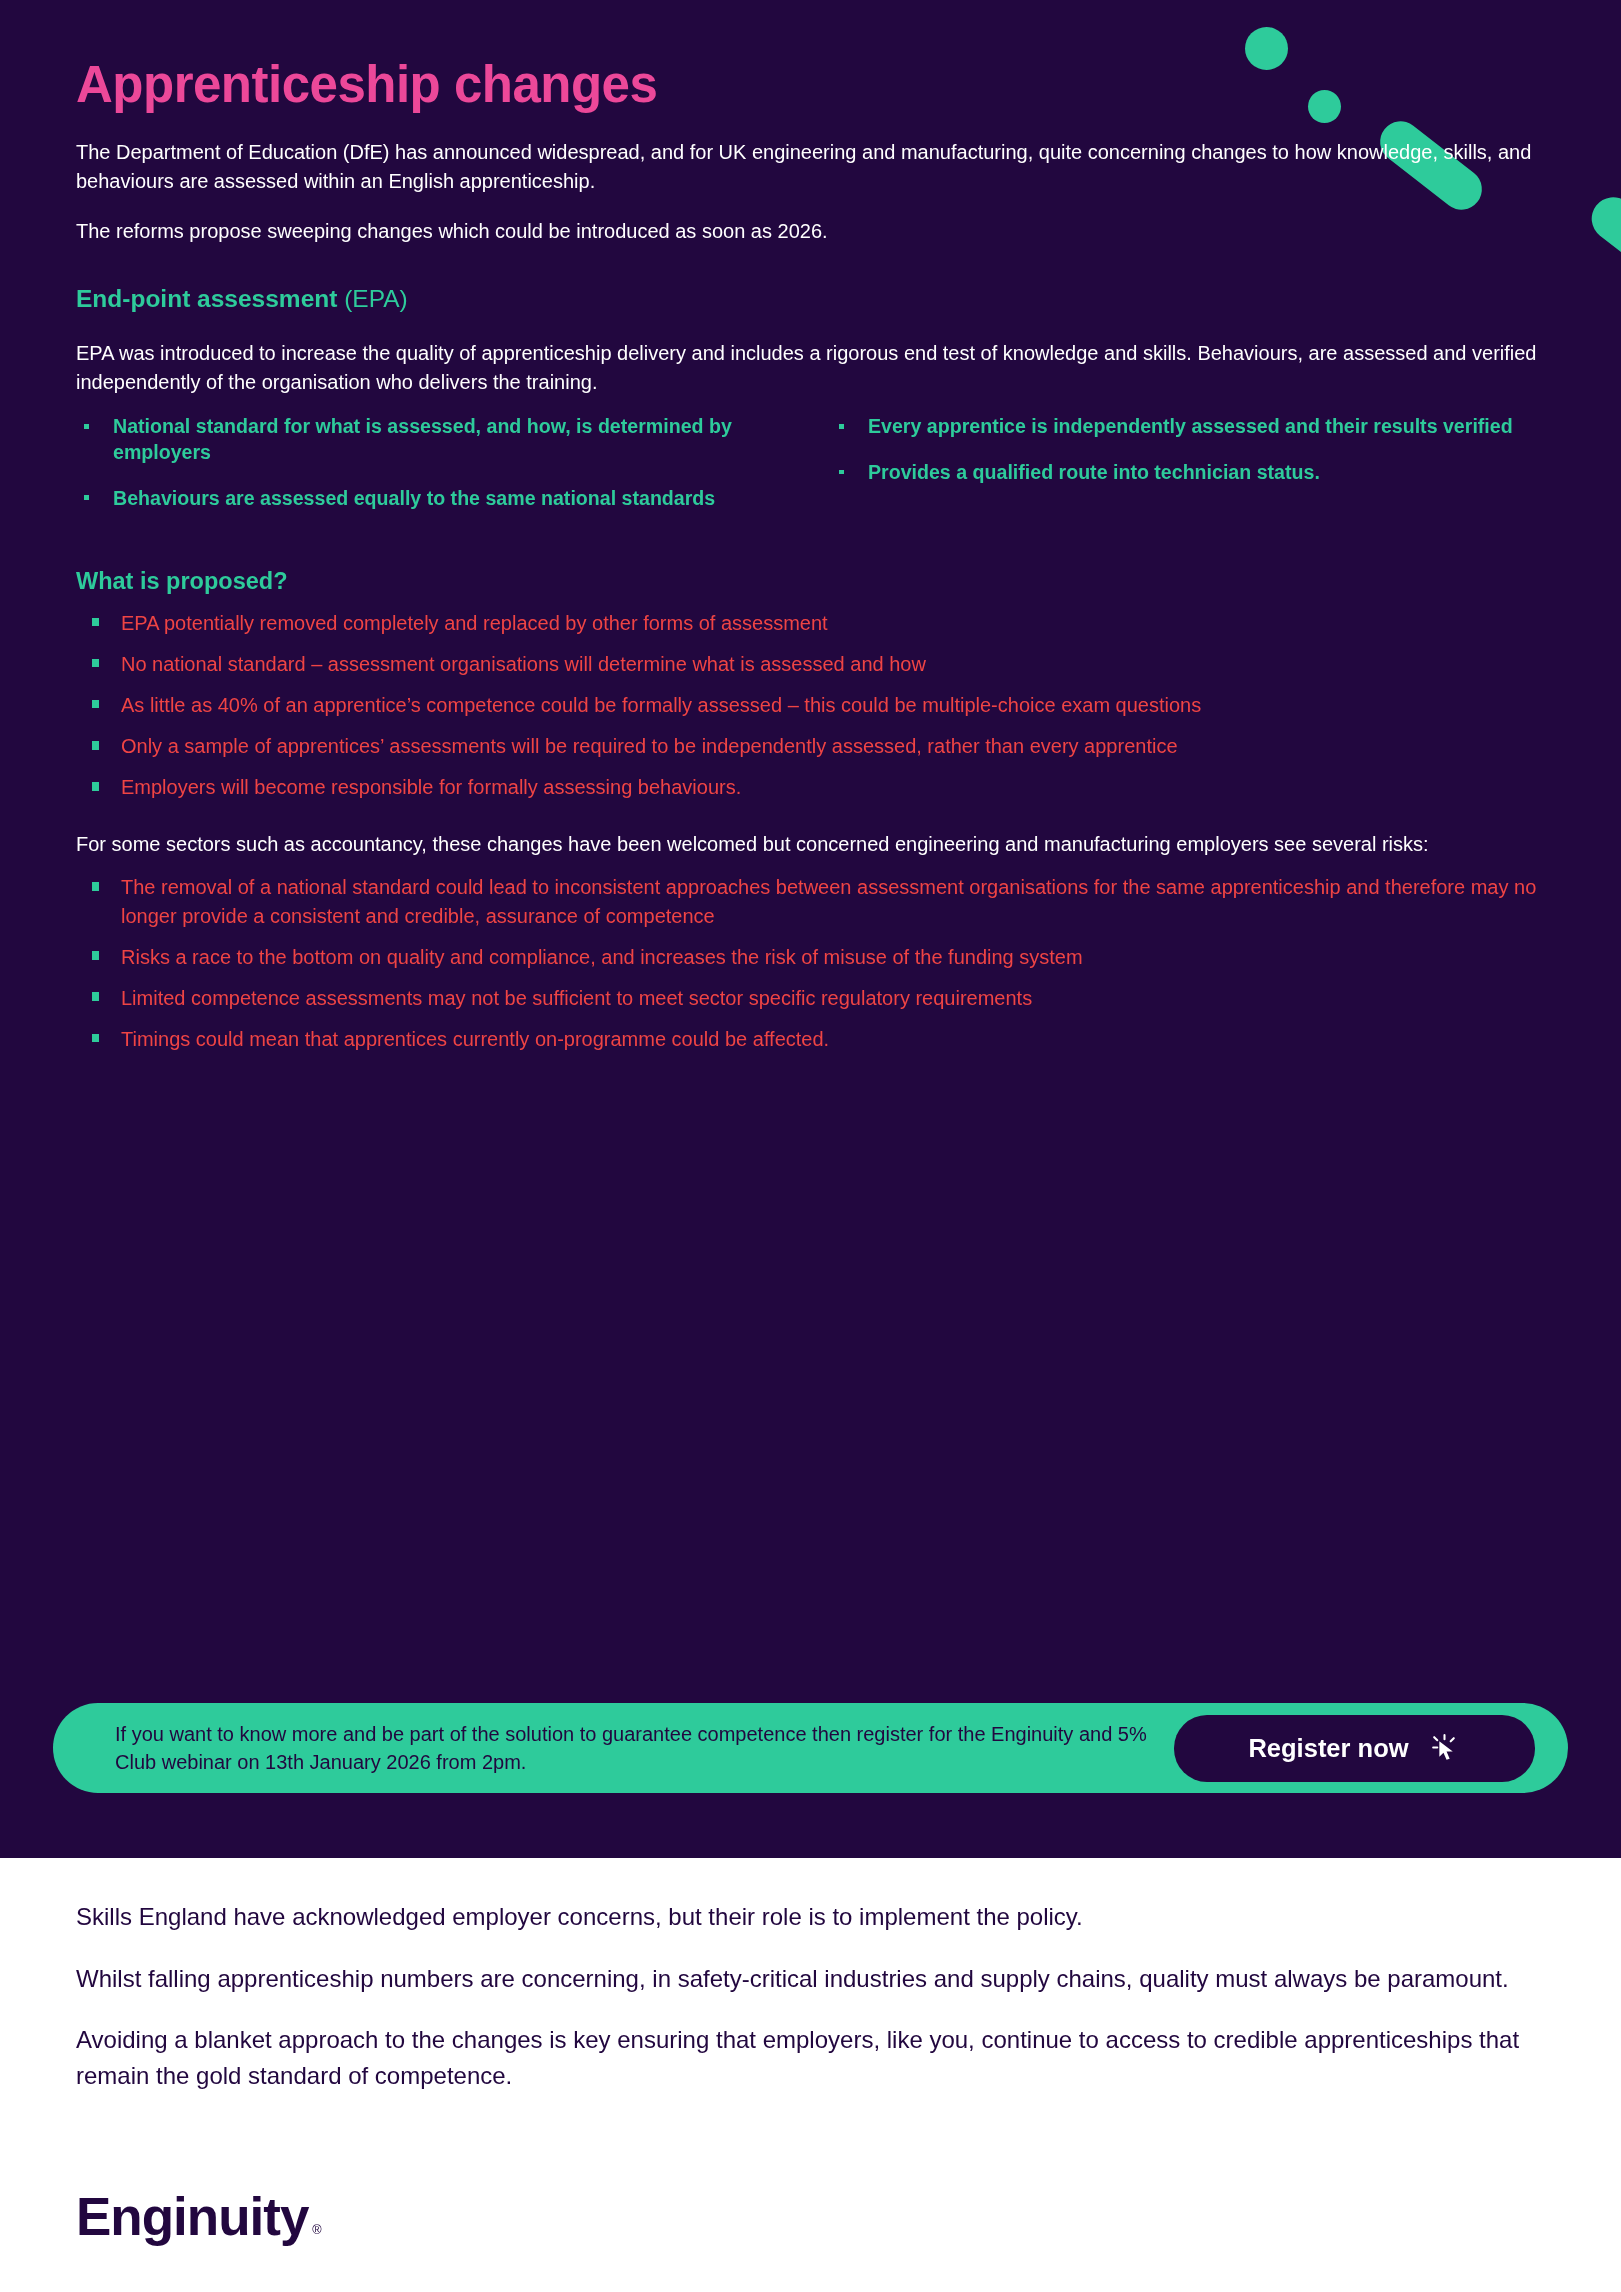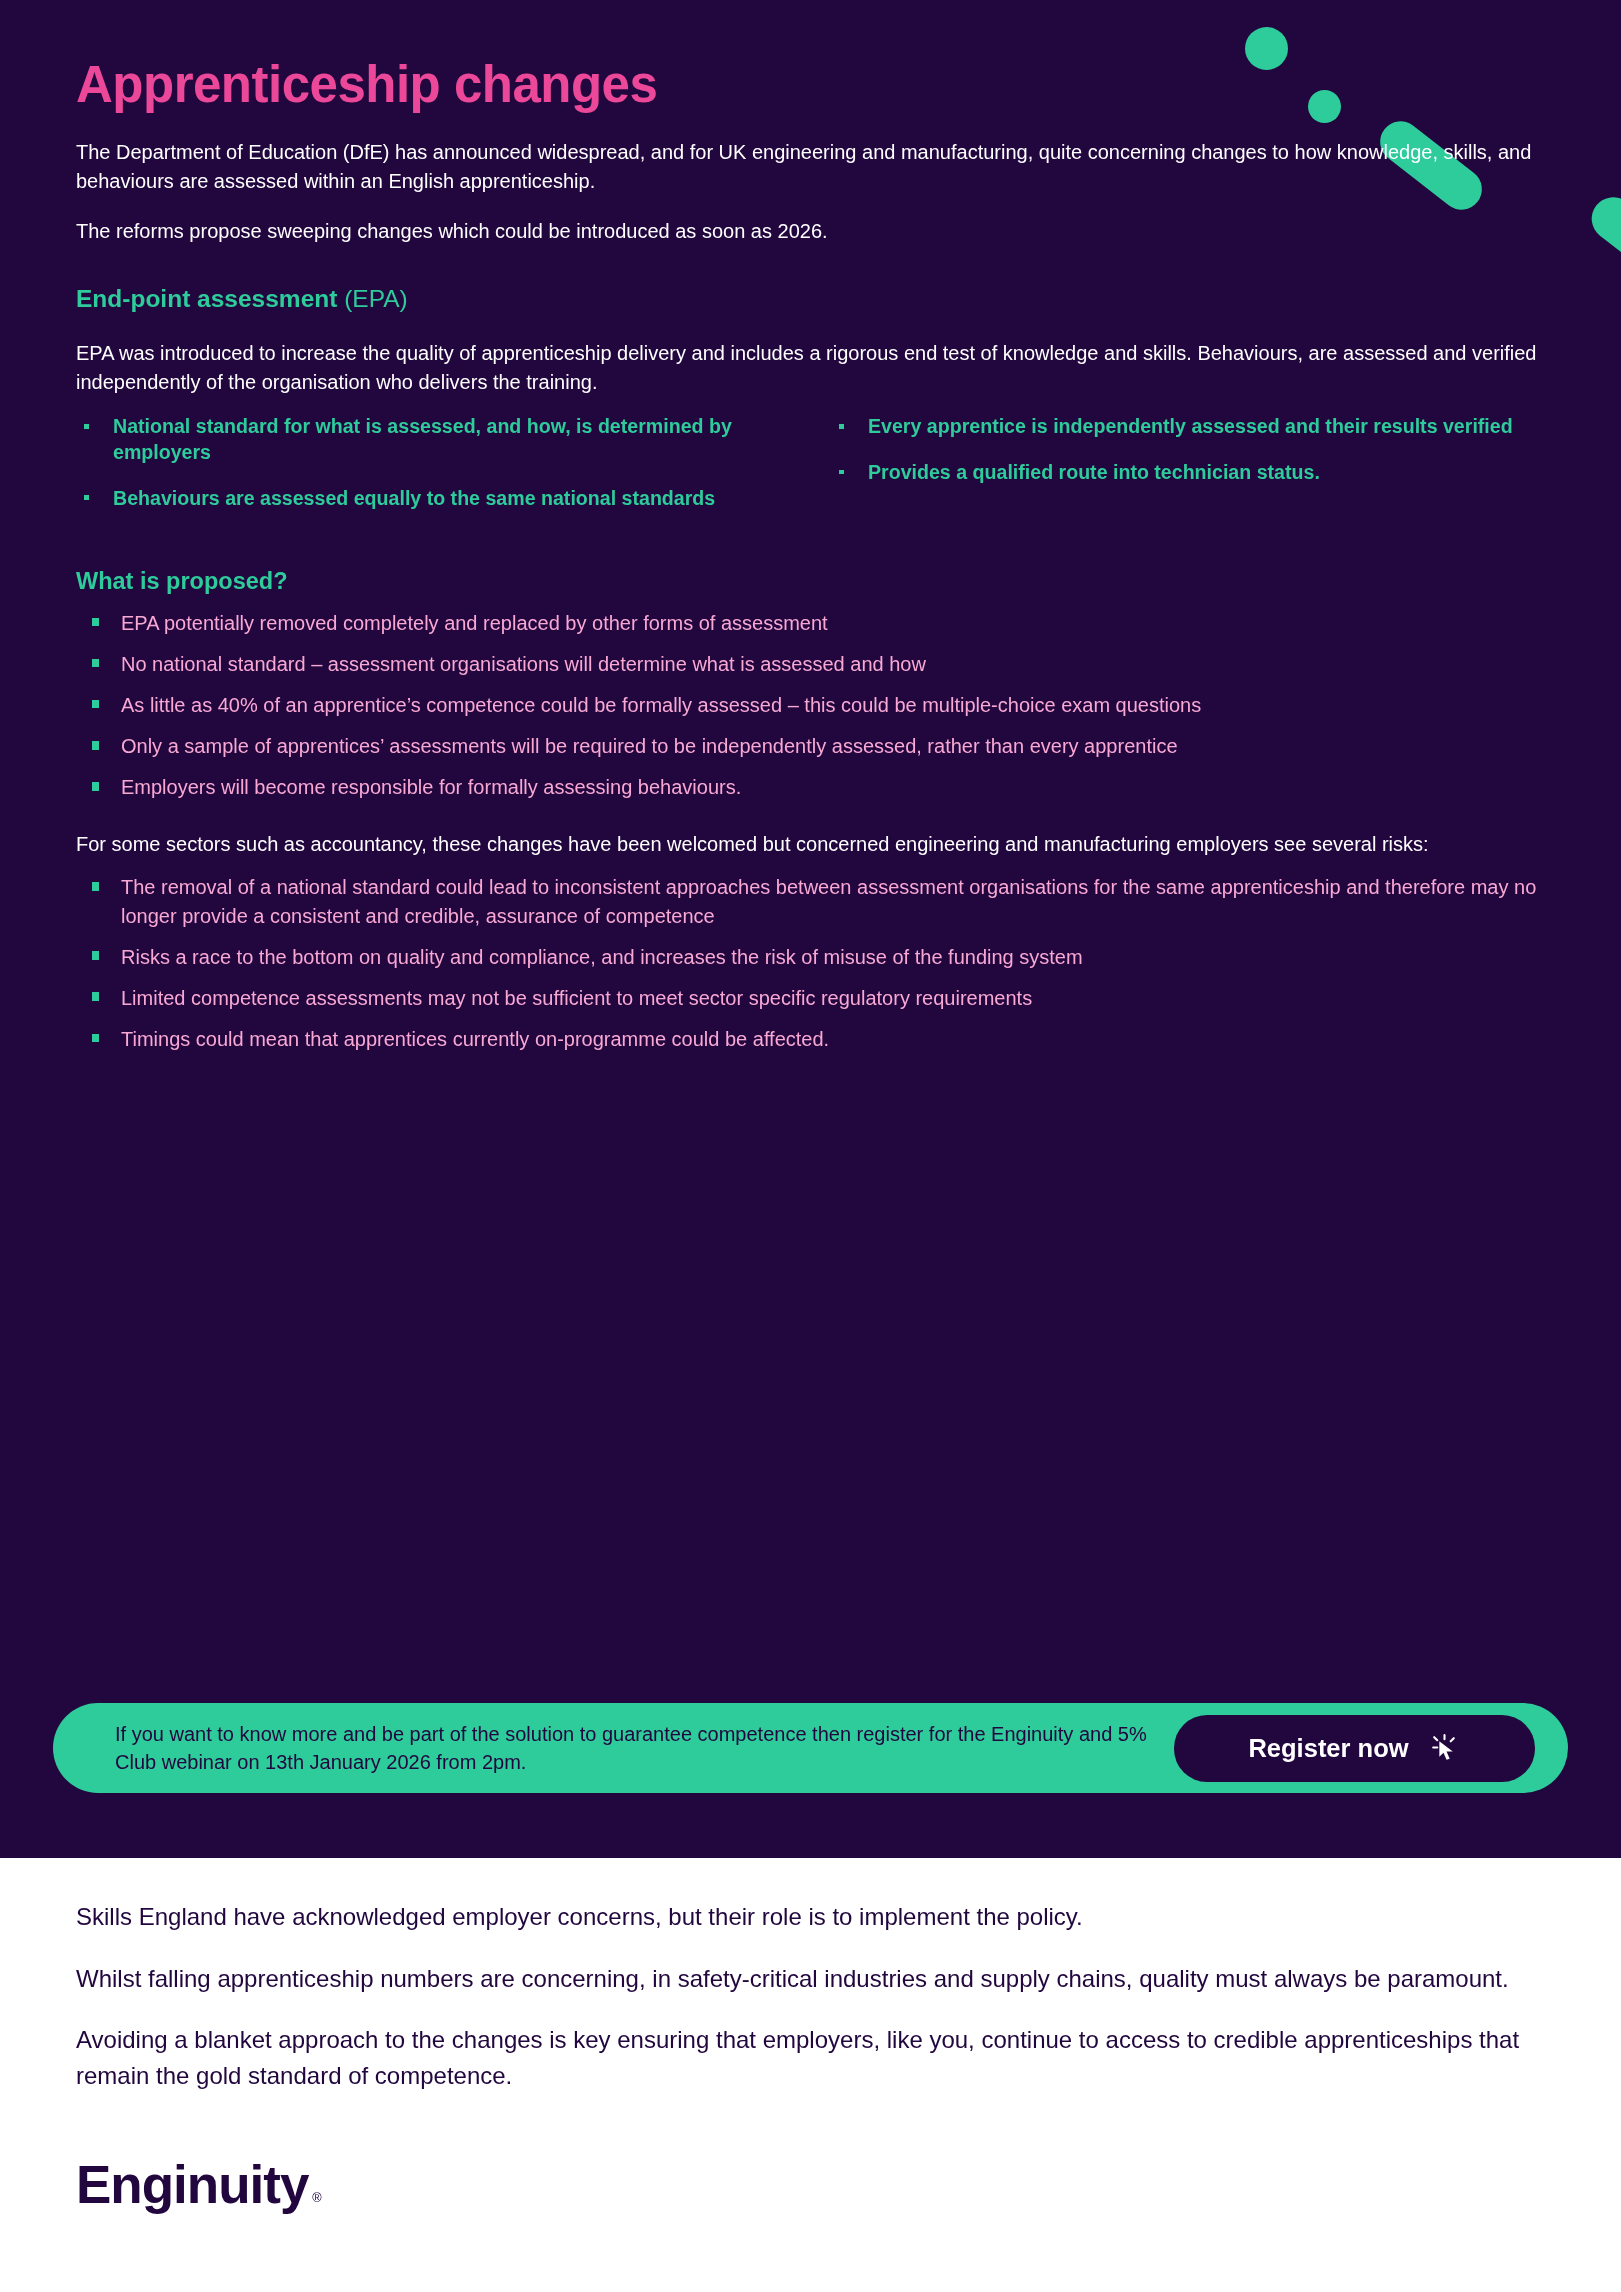--- a/index.html
+++ b/index.html
@@ -105,21 +105,21 @@
     content: "";
     position: absolute;
     left: 7.8px; top: 9.8px;
     width: 4.9px; height: 4.9px;
     background: #2ecb9b;
   }
 
   ul.white-list { list-style: none; margin-top: 13.7px; }
   ul.white-list li {
     position: relative;
-    color: #f9a8d4;
+    color: #ef4444;
     font-size: 20px;
     font-weight: 300;
     line-height: 1.42;
     padding-left: 45px;
     margin-bottom: 12.7px;
   }
   ul.white-list li::before {
     content: "";
     position: absolute;
     left: 15.7px; top: 8.8px;
@@ -203,20 +203,21 @@
     top: 2158px;
     display: flex;
     align-items: flex-end;
   }
   .logo-text {
     color: #22073f;
     font-size: 53px;
     font-weight: bold;
     letter-spacing: -1px;
     line-height: 1;
+    margin-top: 32px;
   }
   .logo-reg { color: #22073f; font-size: 12.7px; margin-left: 3.9px; margin-bottom: 5.9px; }
 </style>
 </head>
 <body>
 
 <div class="page">
 
   <div class="dark-panel">
 

